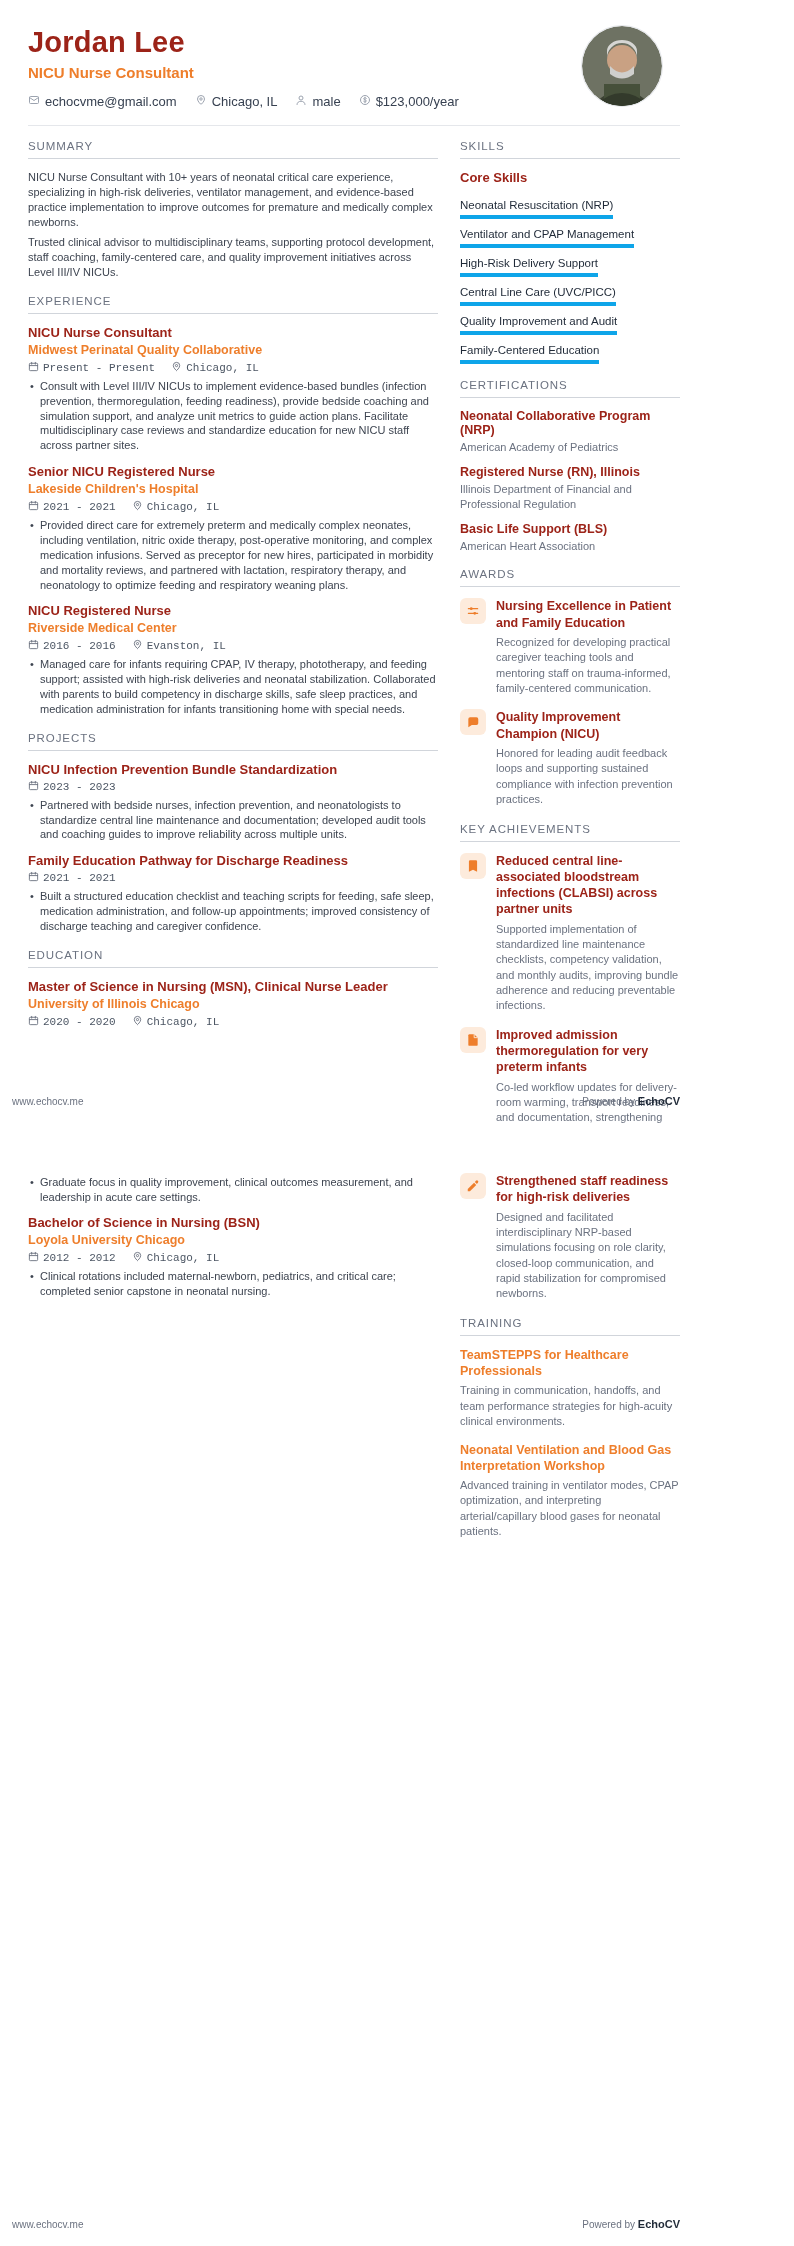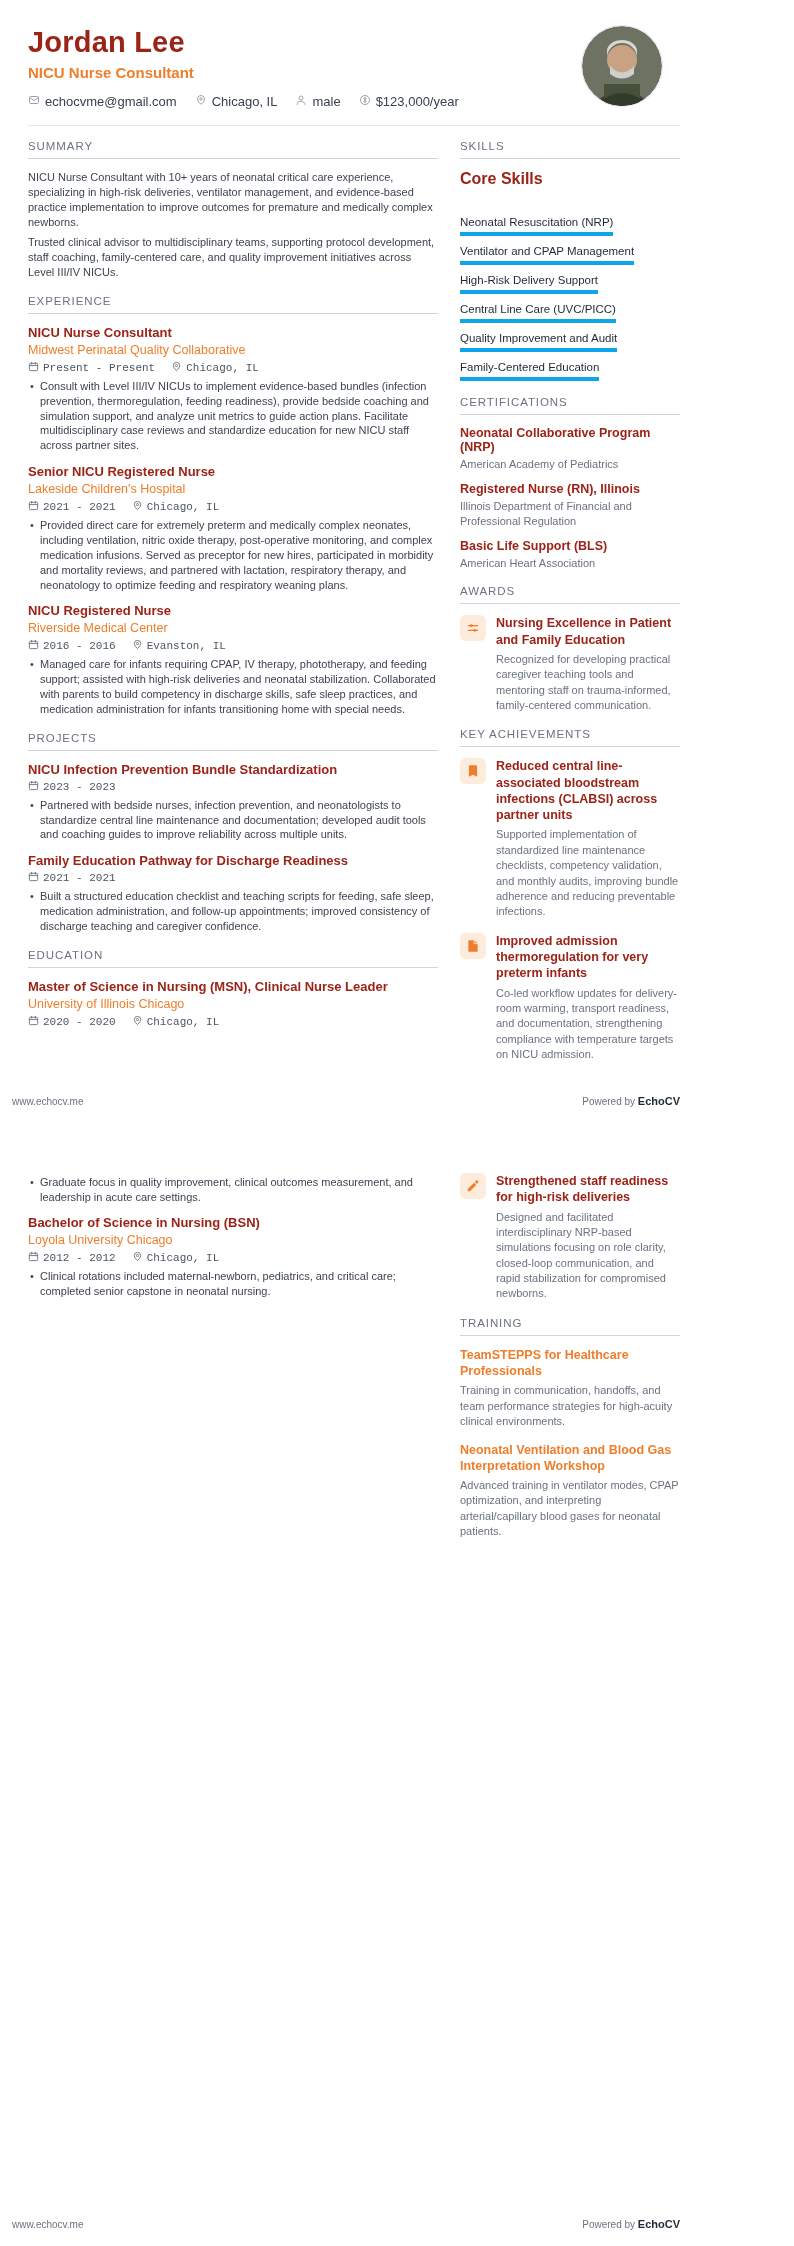--- a/index.html
+++ b/index.html
@@ -39,31 +39,31 @@
     text-transform:uppercase;
     padding-bottom:6px; border-bottom:1px solid #d1d5db;
     margin-bottom:11px; margin-top:15px;
   }
   .sec.first { margin-top:0; }
 
   .body-text { font-size:11px; line-height:1.35; color:#3d4450; margin-bottom:6px; }
 
   .job { margin-bottom:11px; }
   .job-title { font-size:13px; font-weight:bold; color:#9c2318; margin-bottom:3px; }
-  .job-company { font-size:12.5px; font-weight:normal; color:#ee7e2b; margin-bottom:4px; }
+  .job-company { font-size:12.5px; font-weight:bold; color:#ee7e2b; margin-bottom:4px; }
   .meta { display:flex; gap:16px; align-items:center; font-size:11px; color:#4b5563; margin-bottom:4px; }
   .meta-item { display:flex; align-items:center; gap:4px;font-family:Liberation Mono, monospace; }
   .meta-item .ico { color:#6b7280; }
 
   ul.bullets { list-style:none; margin-top:2px; }
   ul.bullets li { font-size:11px; line-height:1.35; color:#3d4450; padding-left:12px; position:relative; margin-bottom:3px; }
   ul.bullets li::before { content:"•"; position:absolute; left:2px; color:#3d4450; }
 
   
-  .skill-group-title { font-size:16px; font-weight:bold; color:#9c2318; margin-bottom:28px; }
+  .skill-group-title { font-size:13px; font-weight:bold; color:#9c2318; margin-bottom:14px; }
   .skill { display:table; font-size:11.5px; color:#1f2937; border-bottom:4px solid #0ea5e9; padding-bottom:4px; margin-bottom:9px; }
 
   
   .cert { margin-bottom:10px; }
   .cert-name { font-size:12.5px; font-weight:bold; color:#9c2318; margin-bottom:3px; }
   .cert-issuer { font-size:11px; color:#6b7280; line-height:1.35; }
 
   
   .aw { display:flex; gap:10px; margin-bottom:13px; }
   .aw-ico {
@@ -354,20 +354,31 @@
         <div class="aw-ico">
             <svg class="i14">
               <use href="#i-sliders"></use>
             </svg>
           </div>
         <div class="aw-body">
           <div class="aw-title">Nursing Excellence in Patient and Family Education</div>
           <div class="aw-desc">Recognized for developing practical caregiver teaching tools and mentoring staff on trauma-informed, family-centered communication.</div>
         </div>
       </div>
+      <div class="aw">
+        <div class="aw-ico">
+            <svg class="i14">
+              <use href="#i-chat"></use>
+            </svg>
+          </div>
+        <div class="aw-body">
+          <div class="aw-title">Quality Improvement Champion (NICU)</div>
+          <div class="aw-desc">Honored for leading audit feedback loops and supporting sustained compliance with infection prevention practices.</div>
+        </div>
+      </div>
 
       <div class="sec">KEY ACHIEVEMENTS</div>
       <div class="aw">
         <div class="aw-ico">
             <svg class="i14">
               <use href="#i-book"></use>
             </svg>
           </div>
         <div class="aw-body">
           <div class="aw-title">Reduced central line-associated bloodstream infections (CLABSI) across partner units</div>

